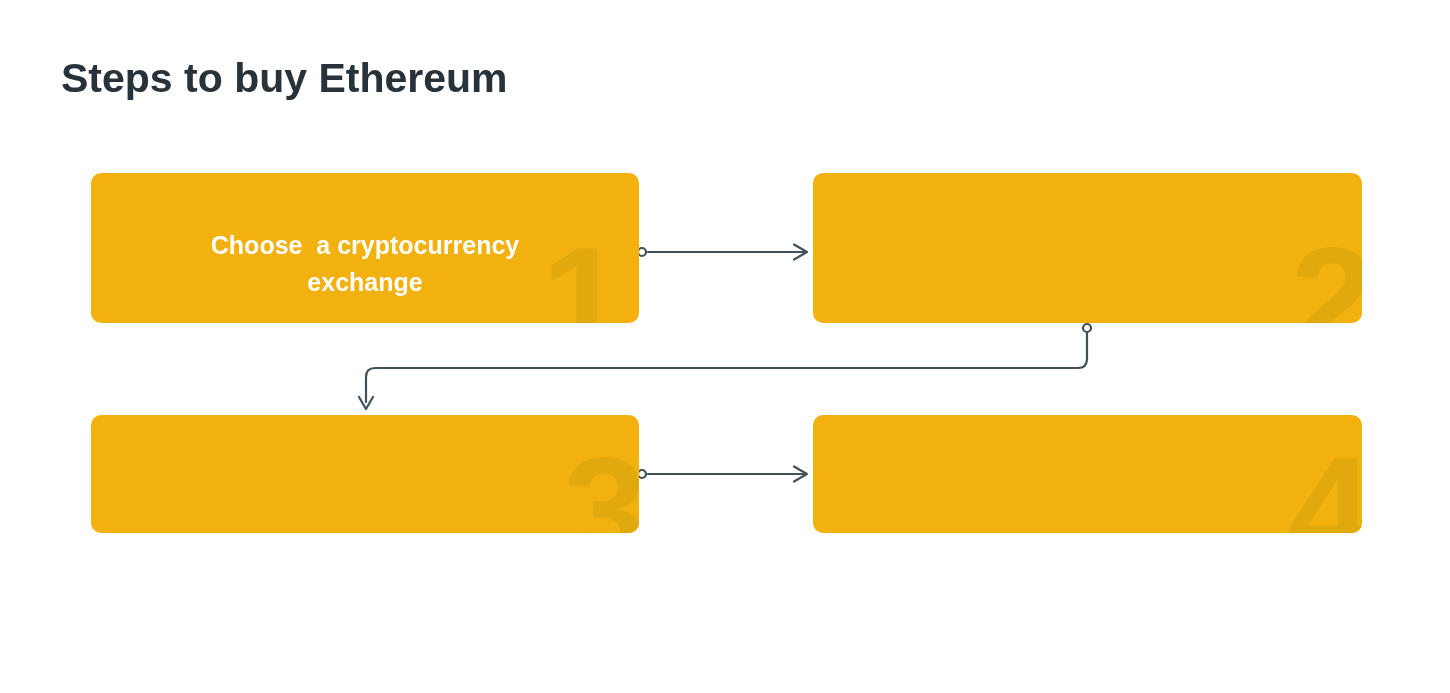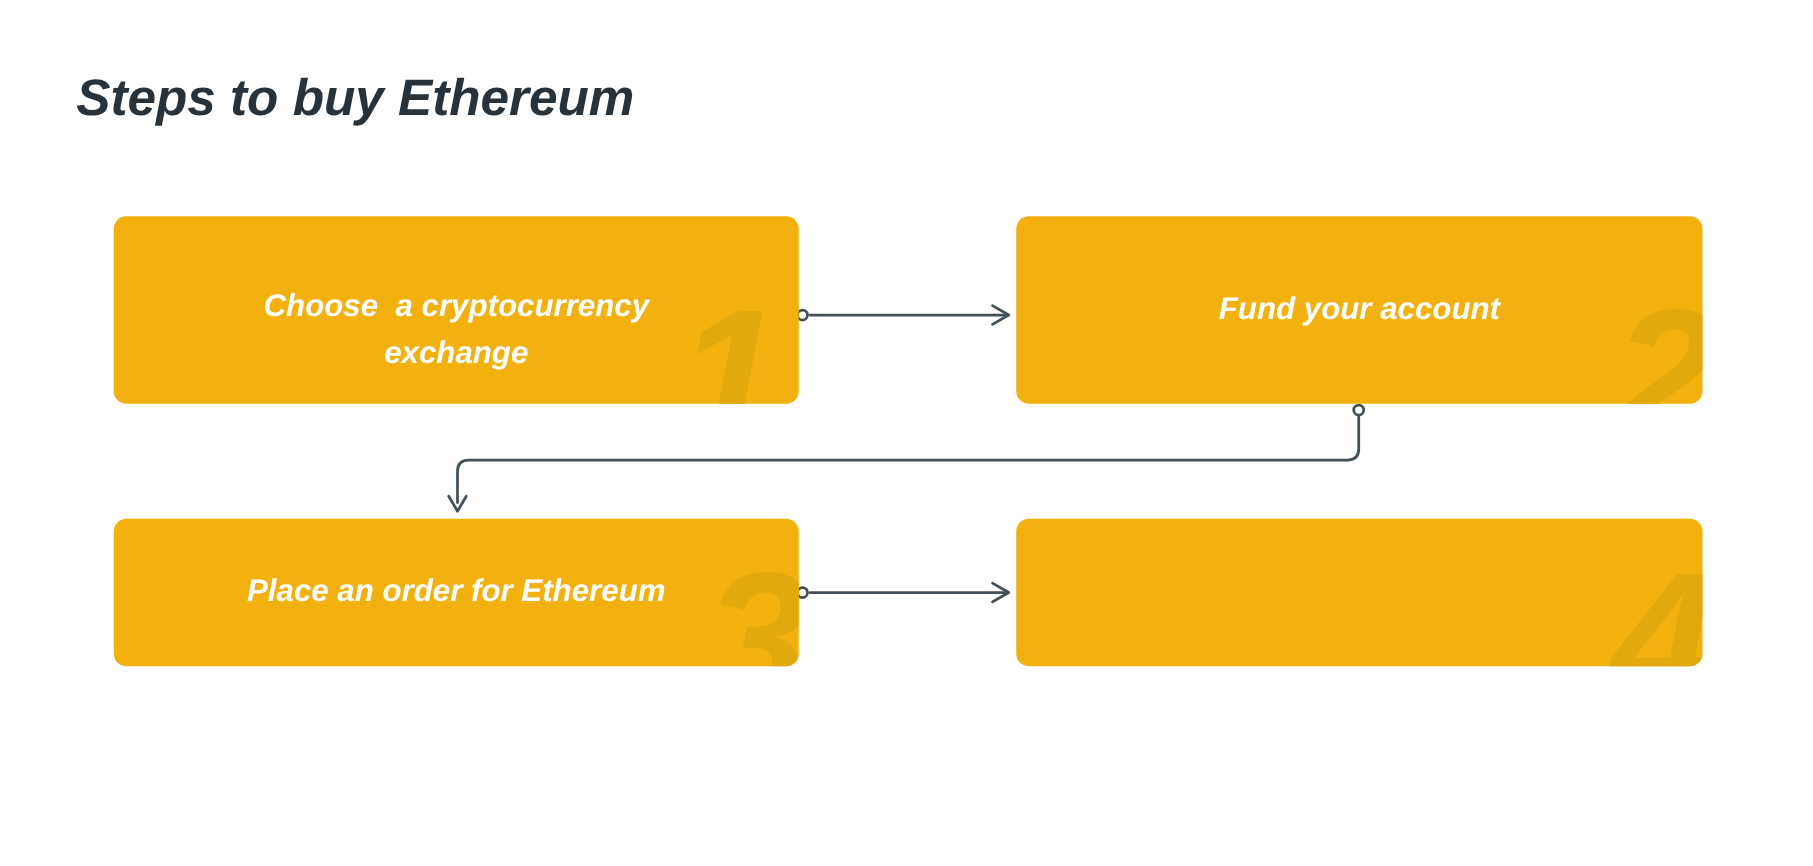--- a/index.html
+++ b/index.html
@@ -3,21 +3,20 @@
 <meta charset="utf-8">
 <style>
   html, body { margin: 0; padding: 0; background: #ffffff; }
   .canvas {
     position: relative;
     width: 1450px;
     height: 693px;
     background: #ffffff;
     overflow: hidden;
     font-family: "Liberation Sans", "DejaVu Sans", sans-serif;
-    font-style: italic;
   }
   .title {
     position: absolute;
     left: 61px;
     top: 55px;
     margin: 0;
     font-size: 41px;
     font-weight: 700;
     color: #28323B;
     letter-spacing: 0px;
@@ -89,25 +88,23 @@
     </g>
   </svg>
 
   <div class="box box1">
     <span class="num num1">1</span>
     <span class="label label1">Choose  a cryptocurrency exchange</span>
   </div>
 
   <div class="box box2">
     <span class="num num2">2</span>
-    <span class="label">Fund your account</span>
   </div>
 
   <div class="box box3">
     <span class="num num3">3</span>
-    <span class="label">Place an order for Ethereum</span>
   </div>
 
   <div class="box box4">
     <span class="num num4">4</span>
   </div>
 
 </div>
 
 </body></html>

